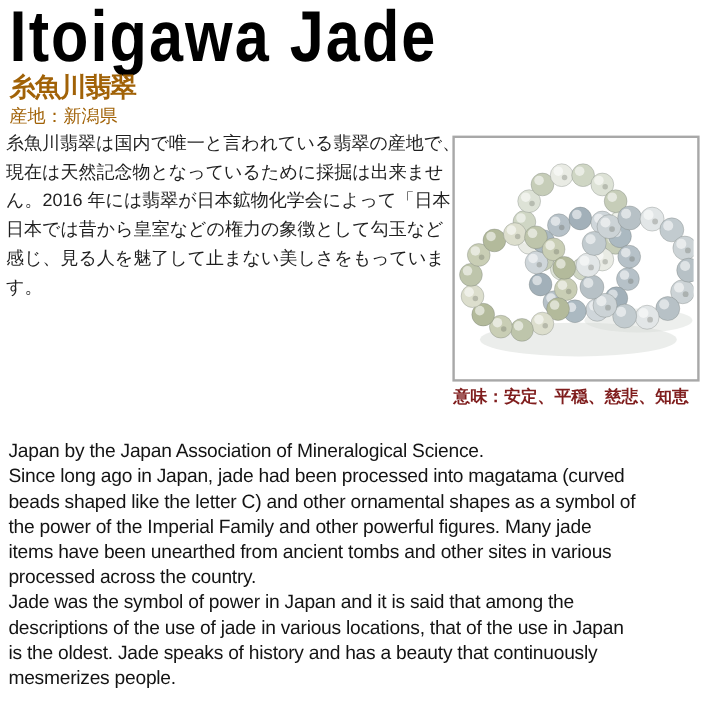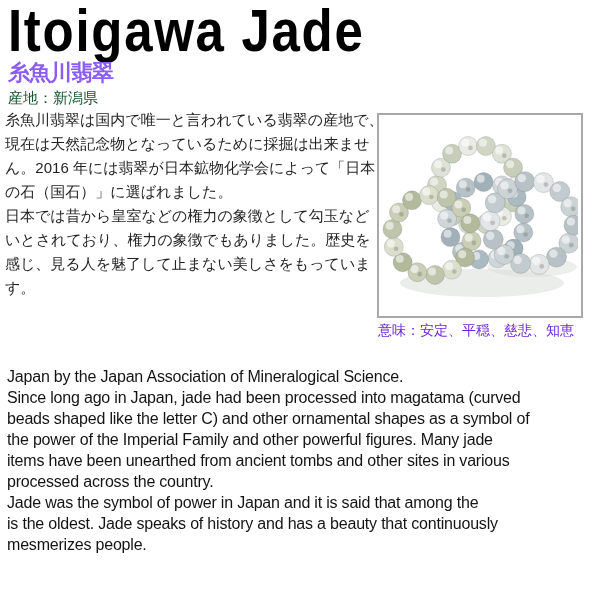--- a/index.html
+++ b/index.html
@@ -6,58 +6,56 @@
   body{
     width:600px;height:600px;background:#ffffff;position:relative;overflow:hidden;
     font-family:"Liberation Sans","DejaVu Sans",sans-serif;color:#1a1a1a;
   }
   .abs{position:absolute;}
   .title-en{
     left:8px;top:0px;line-height:62px;font-size:60px;font-weight:bold;color:#000;
     letter-spacing:2px;transform:scaleX(0.85);transform-origin:0 0;white-space:nowrap;
   }
   .title-jp{
-    left:8px;top:59px;font-size:22px;line-height:27px;font-weight:bold;color:#8b5cf6;
+    left:8px;top:59px;font-size:22px;line-height:27px;font-weight:bold;color:#a16207;
     letter-spacing:-1px;white-space:nowrap;
   }
   .origin{
-    left:8px;top:88px;font-size:15px;line-height:20px;color:#14532d;white-space:nowrap;
+    left:8px;top:88px;font-size:15px;line-height:20px;color:#a16207;white-space:nowrap;
   }
   .jp-body{
     left:5px;top:108px;width:378px;font-size:15px;color:#1f1f1f;
   }
   .jp-body div{height:24px;line-height:24px;white-space:nowrap;}
   .photo-frame{
     left:377px;top:113px;width:202px;height:201px;
     border:2px solid #a8a8a8;background:#ffffff;box-sizing:content-box;
   }
   .photo-frame svg{display:block;margin:4px auto 0 auto;}
   .photo-caption{
-    left:378px;top:321px;font-size:14px;line-height:19px;font-weight:normal;
-    color:#6d28d9;white-space:nowrap;text-align:center;
+    left:378px;top:321px;font-size:14px;line-height:19px;font-weight:bold;
+    color:#7f1d1d;white-space:nowrap;text-align:center;
   }
   .en-body{
     left:7px;top:366px;width:590px;font-size:16px;color:#141414;letter-spacing:-0.2px;
   }
   .en-body div{height:21px;line-height:21px;white-space:nowrap;}
 </style>
 </head>
 <body>
 
 <div class="abs title-en">Itoigawa Jade</div>
 <div class="abs title-jp">糸魚川翡翠</div>
 <div class="abs origin">産地：新潟県</div>
 
 <div class="abs jp-body">
     <div>糸魚川翡翠は国内で唯一と言われている翡翠の産地で、</div>
     <div>現在は天然記念物となっているために採掘は出来ませ</div>
     <div>ん。2016 年には翡翠が日本鉱物化学会によって「日本</div>
-    <div>の石（国石）」に選ばれました。</div>
     <div>日本では昔から皇室などの権力の象徴として勾玉など</div>
-    <div>いとされており、権力の象徴でもありました。歴史を</div>
     <div>感じ、見る人を魅了して止まない美しさをもっていま</div>
     <div>す。</div>
   </div>
 
 <div class="abs photo-frame">
   <svg id="beads" width="196" height="190" viewBox="0 0 196 190">
     <ellipse cx="100" cy="164" rx="82" ry="14" fill="#d8dbd8" opacity="0.5"></ellipse>
     <ellipse cx="150" cy="148" rx="45" ry="10" fill="#d8dbd8" opacity="0.45"></ellipse>
   <circle cx="135" cy="66" r="9.5" fill="#dde2d6" stroke="rgba(100,110,105,0.4)" stroke-width="0.6"></circle>
       <circle cx="137.375" cy="67.9" r="2.28" fill="rgba(95,100,88,0.30)"></circle>
@@ -202,15 +200,16 @@
 <div class="abs photo-caption">意味：安定、平穏、慈悲、知恵</div>
 
 <div class="abs en-body">
     <div>Japan by the Japan Association of Mineralogical Science.</div>
     <div>Since long ago in Japan, jade had been processed into magatama (curved</div>
     <div>beads shaped like the letter C) and other ornamental shapes as a symbol of</div>
     <div>the power of the Imperial Family and other powerful figures. Many jade</div>
     <div>items have been unearthed from ancient tombs and other sites in various</div>
     <div>processed across the country.</div>
     <div>Jade was the symbol of power in Japan and it is said that among the</div>
+    <div>descriptions of the use of jade in various locations, that of the use in Japan</div>
     <div>is the oldest. Jade speaks of history and has a beauty that continuously</div>
     <div>mesmerizes people.</div>
   </div>
 
 </body></html>

